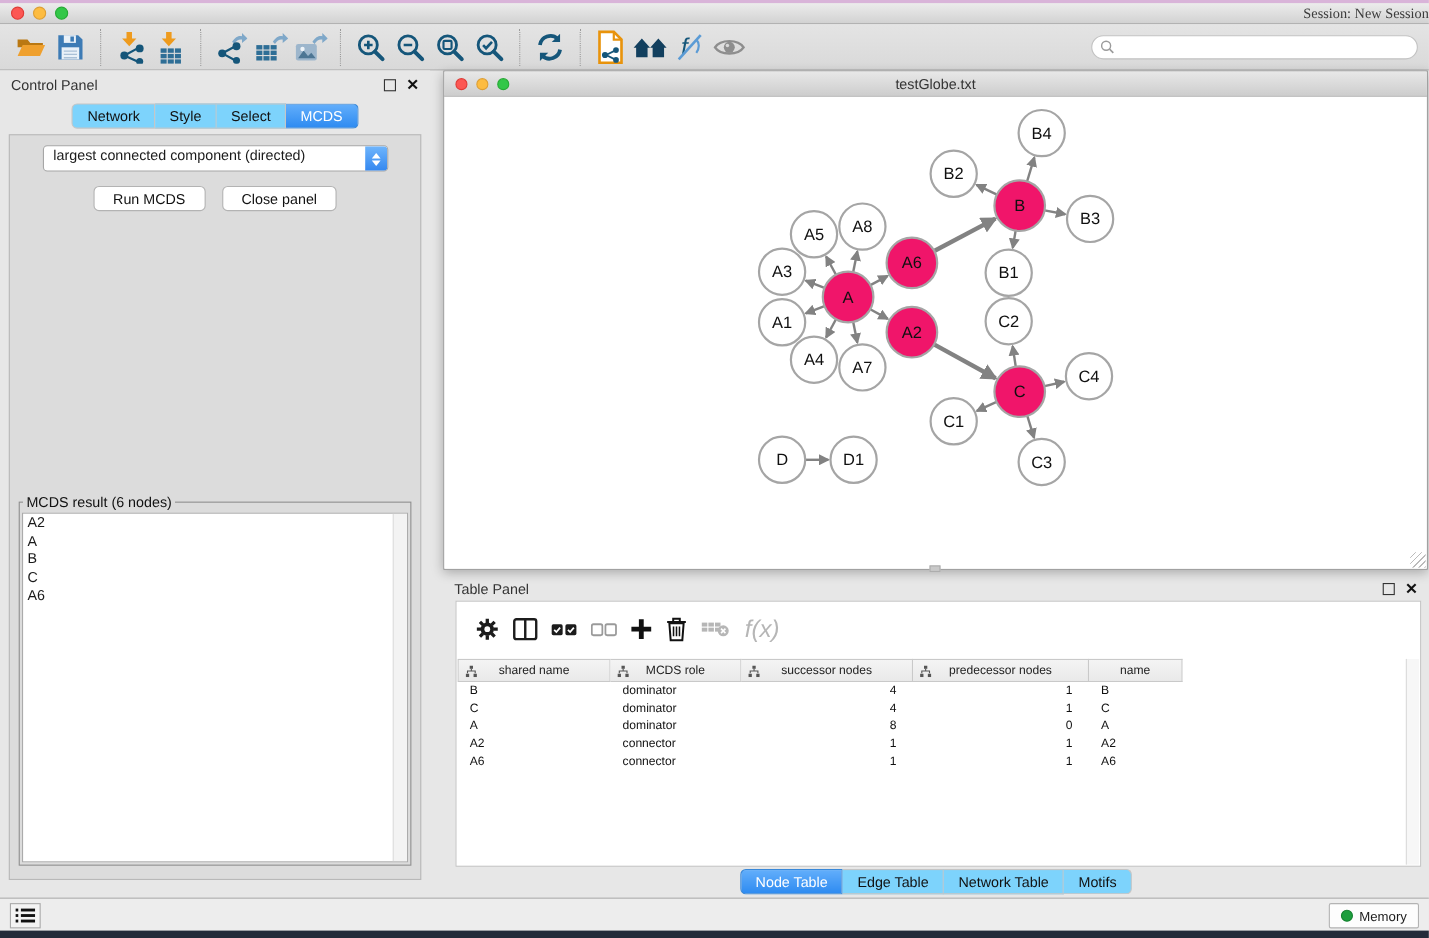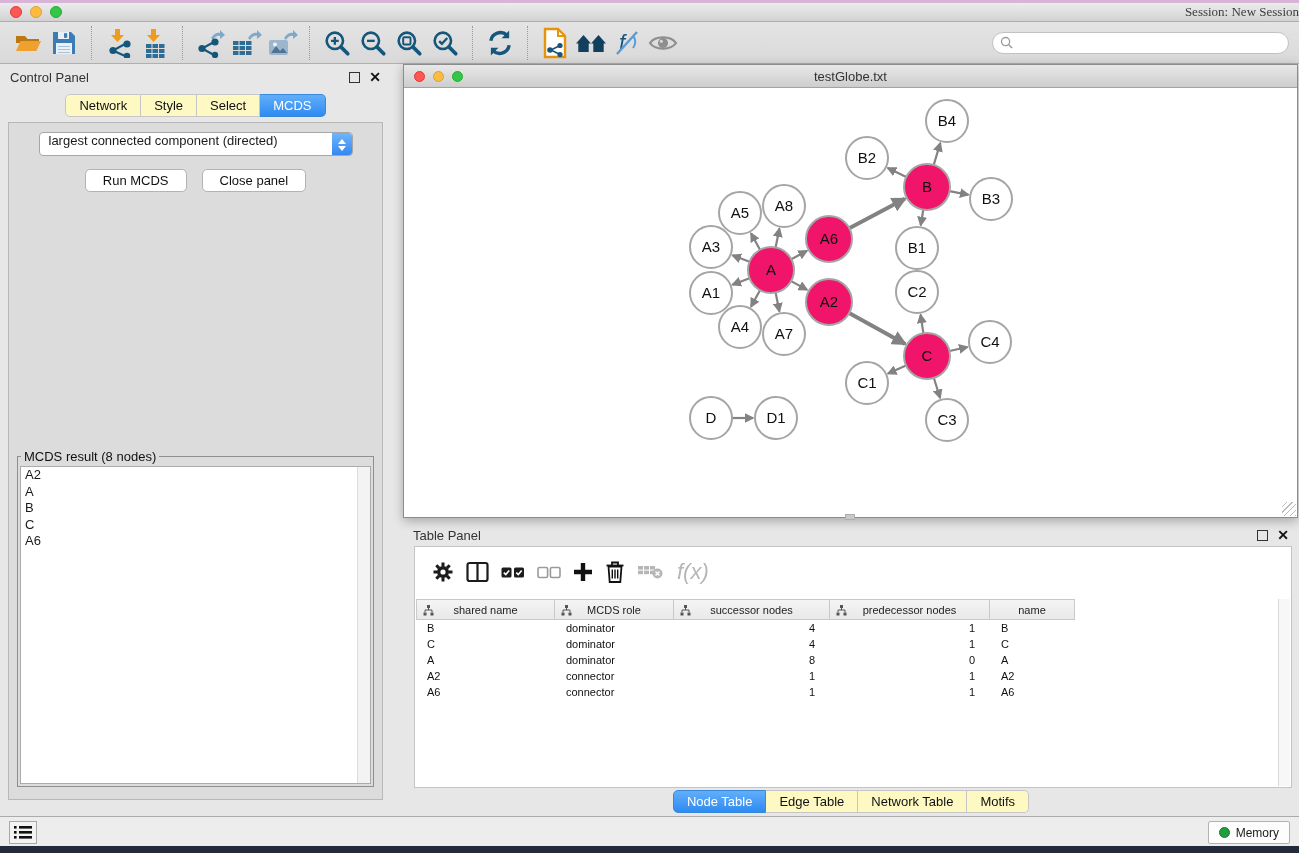--- a/index.html
+++ b/index.html
@@ -41,21 +41,21 @@
   
   .control-panel { position:absolute; left:0; top:64px; width:391px; height:752px; background:#E7E7E7; }
   .panel-header { height:26px; display:flex; align-items:center; padding:0 10px; }
   .panel-header .ph-title { font-size:13px; color:#333; }
   .ph-icons { margin-left:auto; display:flex; gap:9px; align-items:center; }
   .float-box { width:11px; height:11px; border:1.6px solid #333; display:inline-block; }
   .close-x { font-size:14px; font-weight:bold; color:#111; line-height:11px; }
   .cp-tabs { position:absolute; left:0; right:0; top:30px; display:flex; justify-content:center; }
   .tabs-row { display:flex; }
   .tab {
-    padding:3px 13px; background:#fef9c3; border:1px solid #C6C6C6; border-left-width:0;
+    padding:3px 13px; background:#7dd3fc; border:1px solid #C6C6C6; border-left-width:0;
     font-size:13px; color:#111; cursor:default;
   }
   .tab:first-child { border-left-width:1px; border-top-left-radius:5px; border-bottom-left-radius:5px; }
   .tab:last-child { border-top-right-radius:5px; border-bottom-right-radius:5px; }
   .tab.active { background:linear-gradient(#62AEFB,#2E8BF1); border-color:#3A88D8; color:#fff; }
   .cp-content {
     position:absolute; left:8px; width:375px; top:58px; height:678px;
     border:1px solid #B8B8B8; background:#DCDCDC;
   }
   .opt-label { text-align:center; margin-top:15px; font-size:13px; }
@@ -340,21 +340,21 @@
       <span class="stepper">
           <i class="up"></i>
           <i class="down"></i>
         </span>
     </div>
     <div class="btn-row">
       <button class="pbtn">Run MCDS</button>
       <button class="pbtn">Close panel</button>
     </div>
     <fieldset class="result-box">
-      <legend>MCDS result (8 nodes)</legend>
+      <legend>MCDS result (6 nodes)</legend>
       <div class="result-list">
         <div class="result-scroll"></div>
       <div class="result-item">A2</div>
           <div class="result-item">A</div>
           <div class="result-item">B</div>
           <div class="result-item">C</div>
           <div class="result-item">A6</div>
         </div>
     </fieldset>
   </div>

